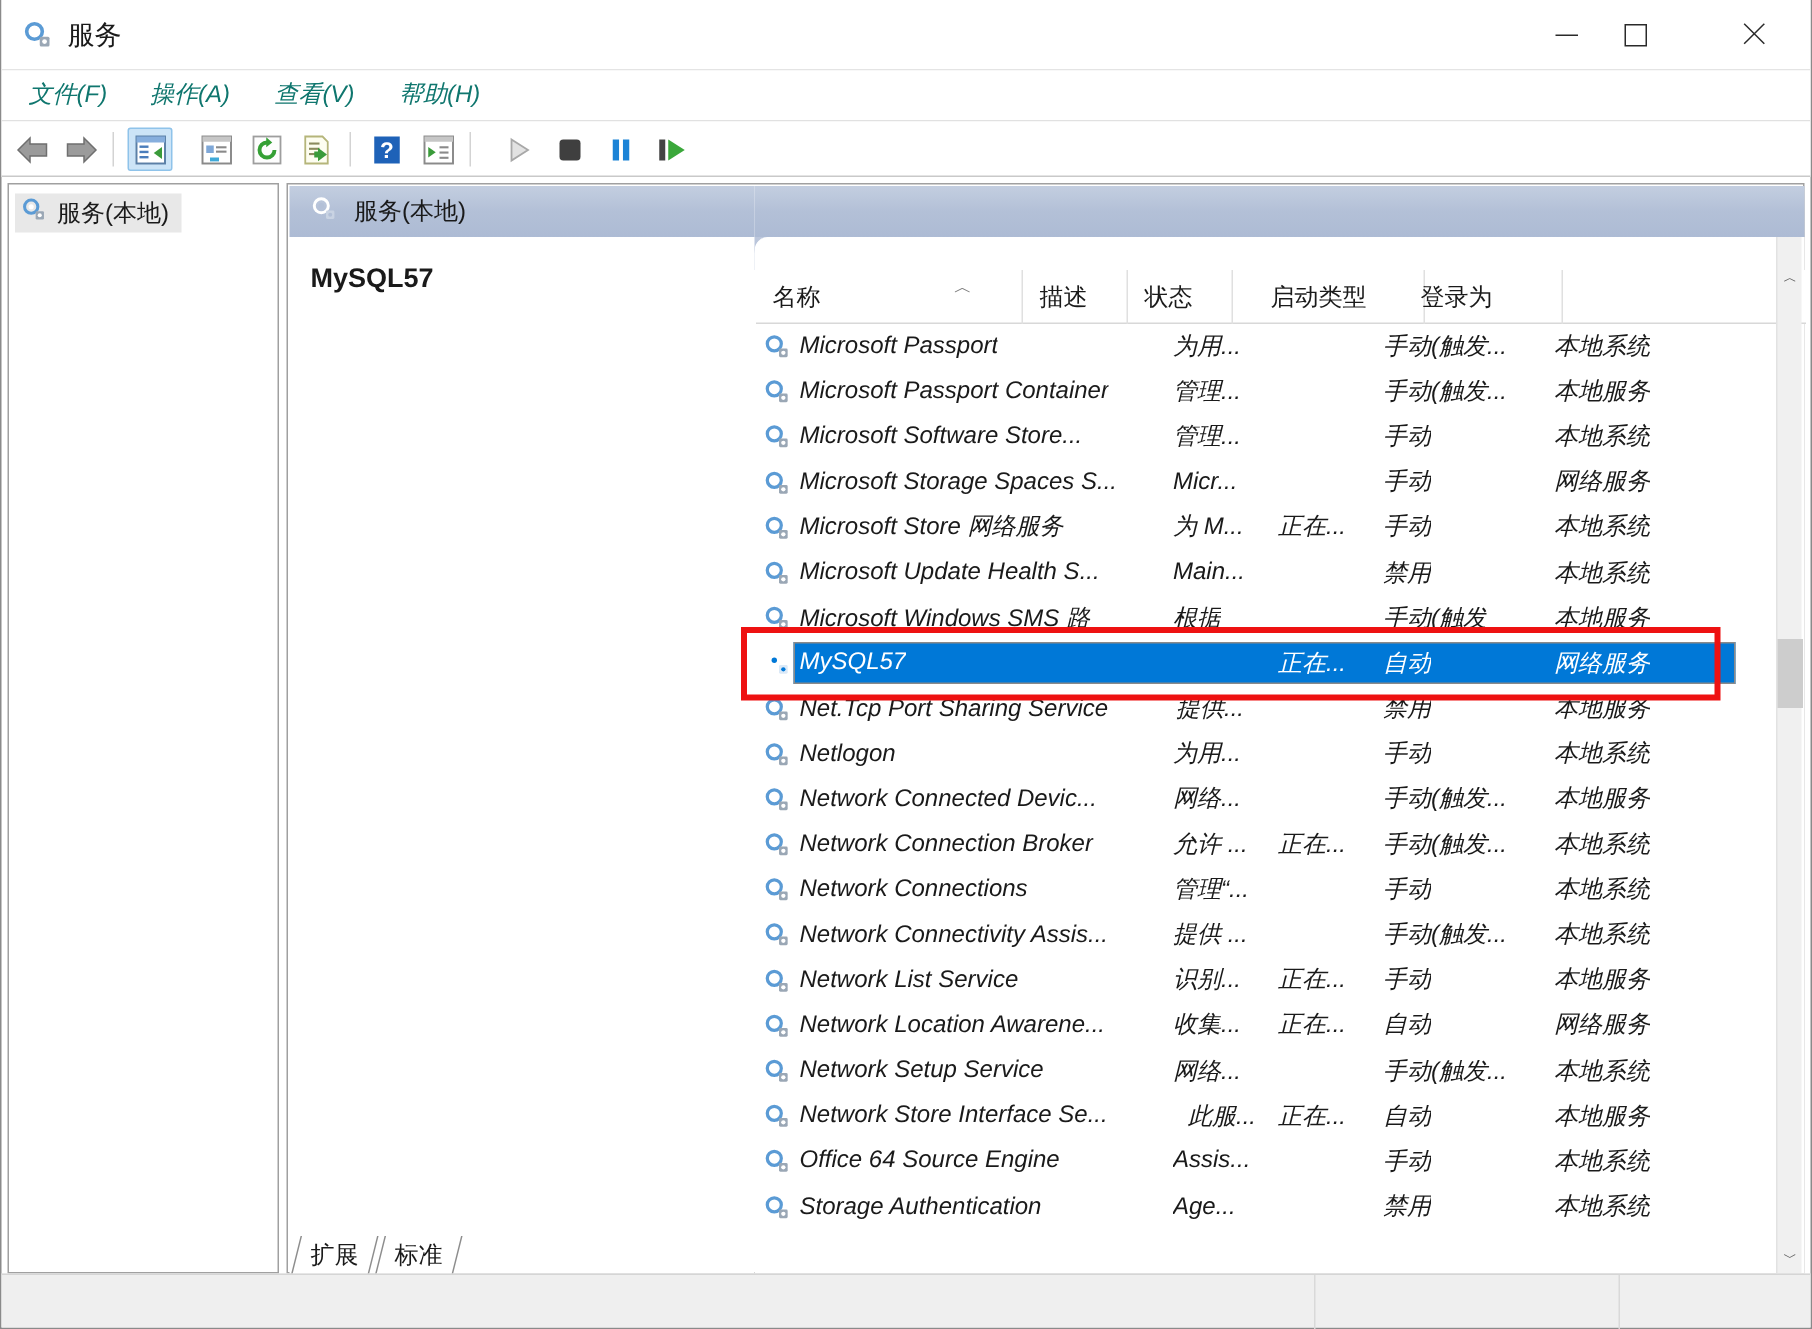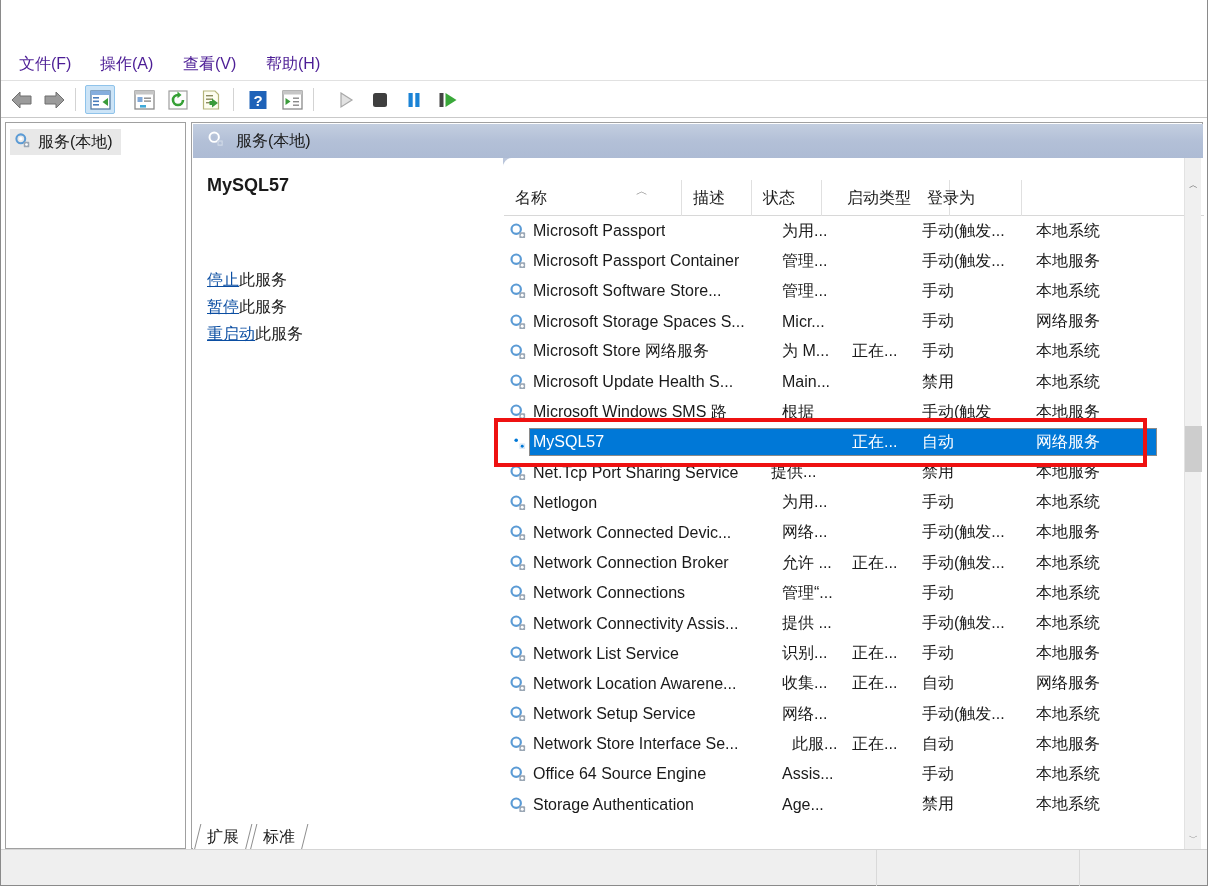--- a/index.html
+++ b/index.html
@@ -53,22 +53,22 @@
   .glyph-close:before { transform: rotate(45deg); }
   .glyph-close:after  { transform: rotate(-45deg); }
 
   
   .menubar {
     position: absolute; left: 0; top: 47px; width: 1206px; height: 34px;
     background: #ffffff; border-bottom: 1px solid #e1e1e1;
   }
   .menu-item {
     position: absolute; top: 5px; height: 24px;
-    font-size: 16px; color: #4c1d95; line-height: 24px;
-    padding: 0 6px; cursor: default;
+    font-size: 16px; color: #0f766e; line-height: 24px;
+    padding: 0 6px; cursor: default; font-style: italic;
   }
 
   
   .toolbar {
     position: absolute; left: 0; top: 81px; width: 1206px; height: 37px;
     background: #ffffff; border-bottom: 1px solid #c9c9c9;
   }
   .tb-btn {
     position: absolute; top: 4px; width: 30px; height: 29px;
     display: flex; align-items: center; justify-content: center;
@@ -159,20 +159,21 @@
 
   
   .rows {
     position: absolute; left: 0; top: 58px; width: 683px; height: 633px;
     overflow: hidden;
   }
   .row {
     position: relative; height: 30.2px; width: 683px;
     display: flex; align-items: center; cursor: default;
     white-space: nowrap;
+    font-style: italic;
   }
   .row.selected .c { color: #ffffff; }
   .row-sel-bg {
     position: absolute; left: 25px; top: 1px; width: 628px; height: 28px;
     background: #0078d7; border: 1px solid #8a8a8a;
   }
   .c {
     position: absolute; font-size: 16px; color: #1a1a1a;
     overflow: hidden; text-overflow: clip; white-space: nowrap;
   }
@@ -230,20 +231,43 @@
   .annotation-box {
     position: absolute; left: 493px; top: 418px; width: 653px; height: 49px;
     border: 4px solid #ee1111; pointer-events: none; z-index: 50;
   }
 </style>
 </head>
 <body>
 
 <div id="app">
 
+  <div class="titlebar">
+    <span class="title-icon">
+      <svg width="20" height="20" viewBox="0 0 20 20">
+        <circle cx="8" cy="8" r="5.2" fill="none" stroke="#5b9bd5" stroke-width="2.4"></circle>
+        <circle cx="8" cy="8" r="2" fill="#ffffff"></circle>
+        <g fill="#9aa7b5">
+          <rect x="11.5" y="11.5" width="6.5" height="6.5" rx="1"></rect>
+        </g>
+        <circle cx="14.7" cy="14.7" r="1.6" fill="#ffffff"></circle>
+      </svg>
+    </span>
+    <span class="title-text">服务</span>
+
+    <div class="win-btn win-min">
+      <span class="glyph-min"></span>
+    </div>
+    <div class="win-btn win-max">
+      <span class="glyph-max"></span>
+    </div>
+    <div class="win-btn win-close">
+      <span class="glyph-close"></span>
+    </div>
+  </div>
 
   <div class="menubar">
     <div class="menu-item" style="left:12px">文件(F)</div>
     <div class="menu-item" style="left:93px">操作(A)</div>
     <div class="menu-item" style="left:176px">查看(V)</div>
     <div class="menu-item" style="left:259px">帮助(H)</div>
   </div>
 
   <div class="toolbar">
 
@@ -366,51 +390,40 @@
           <rect x="11.5" y="11.5" width="6.2" height="6.2" rx="1" fill="#c9d3e3"></rect>
           <circle cx="14.6" cy="14.6" r="1.5" fill="#b3c0d7"></circle>
         </svg>
       </span>
       <span class="pane-head-title">服务(本地)</span>
     </div>
     <div class="pane-head-strip"></div>
 
     <div class="detail">
       <div class="detail-title">MySQL57</div>
-      <div class="detail-links">
-        <div class="detail-link-row">
-          <span class="dl-a">停止</span><span>此服务</span>
-        </div>
-        <div class="detail-link-row">
-          <span class="dl-a">暂停</span><span>此服务</span>
-        </div>
-        <div class="detail-link-row">
-          <span class="dl-a">重启动</span><span>此服务</span>
-        </div>
-      </div>
     </div>
 
     <div class="list-round"></div>
     <div class="list-area">
 
       <div class="colhead">
         <div class="ch" style="left:0px;width:178px">
           <span class="sort-caret" style="left:132px">︿</span>
           <span>名称</span>
         </div>
         <div class="ch" style="left:178px;width:70px">
           <span>描述</span>
         </div>
         <div class="ch" style="left:248px;width:70px">
           <span>状态</span>
         </div>
         <div class="ch" style="left:332px;width:114px">
           <span>启动类型</span>
         </div>
-        <div class="ch" style="left:412px;width:106px">
+        <div class="ch" style="left:432px;width:106px">
           <span>登录为</span>
         </div>
         <div class="ch" style="left:538px;width:145px;border-right:none"></div>
       </div>
 
       <div class="rows" id="rows-container">
           <div class="row">
     <span class="svc-icon">
       <svg width="18" height="18" viewBox="0 0 20 20">
         <circle cx="8" cy="8" r="5.2" fill="none" stroke="#5b9bd5" stroke-width="2.4"></circle>
@@ -534,21 +547,21 @@
           <div class="row">
     <span class="svc-icon">
       <svg width="18" height="18" viewBox="0 0 20 20">
         <circle cx="8" cy="8" r="5.2" fill="none" stroke="#5b9bd5" stroke-width="2.4"></circle>
         <circle cx="8" cy="8" r="2" fill="#ffffff"></circle>
         <rect x="11.5" y="11.5" width="6.4" height="6.4" rx="1" fill="#9aa7b5"></rect>
         <circle cx="14.7" cy="14.7" r="1.6" fill="#ffffff"></circle>
       </svg>
     </span>
             <span class="c c-name">Net.Tcp Port Sharing Service</span>
-            <span class="c c-desc" style="left: 267px;">提供...</span>
+            <span class="c c-desc" style="left: 280px;">提供...</span>
             <span class="c c-stat" style="left: 348px;"></span>
             <span class="c c-type" style="left: 418px;">禁用</span>
             <span class="c c-logon" style="left: 532px;">本地服务</span>
           </div>
           <div class="row">
     <span class="svc-icon">
       <svg width="18" height="18" viewBox="0 0 20 20">
         <circle cx="8" cy="8" r="5.2" fill="none" stroke="#5b9bd5" stroke-width="2.4"></circle>
         <circle cx="8" cy="8" r="2" fill="#ffffff"></circle>
         <rect x="11.5" y="11.5" width="6.4" height="6.4" rx="1" fill="#9aa7b5"></rect>

